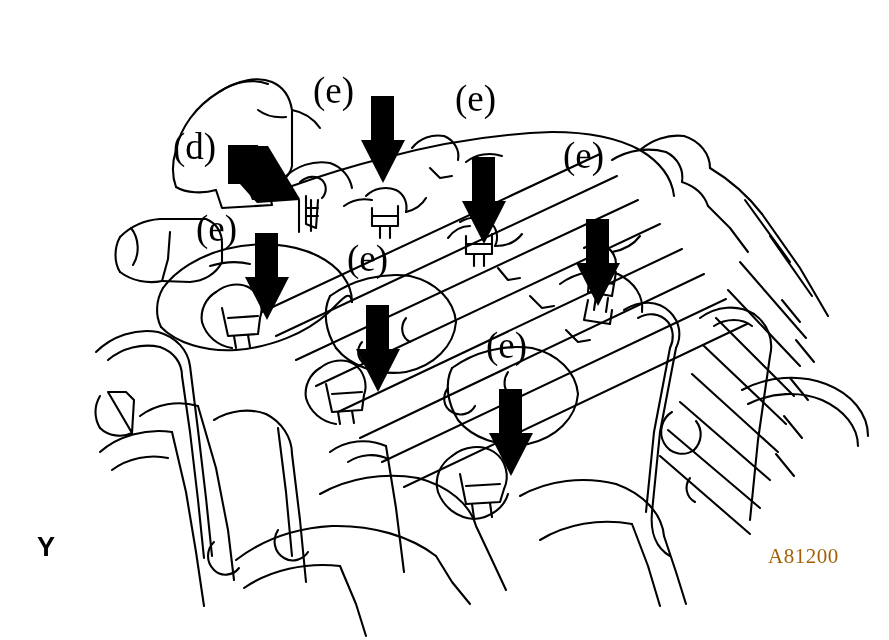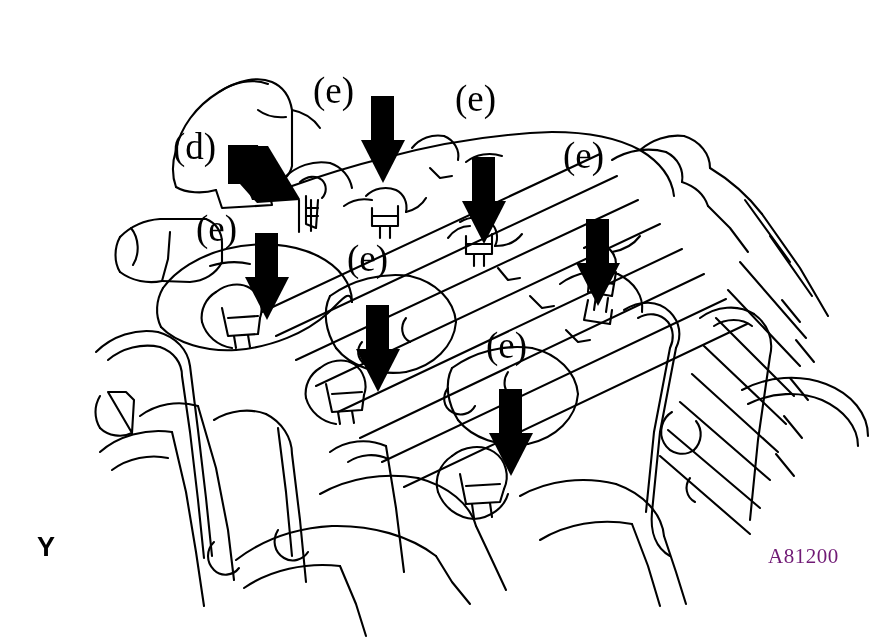--- a/index.html
+++ b/index.html
@@ -41,21 +41,21 @@
     font-size: 27px;
     line-height: 1;
     color: #000000;
     white-space: nowrap;
   }
   .ref-code {
     position: absolute;
     font-family: "Liberation Serif", serif;
     font-size: 21px;
     line-height: 1;
-    color: #701a75;
+    color: #a16207;
     letter-spacing: 0.5px;
     white-space: nowrap;
   }
   .arrow-layer {
     position: absolute;
     left: 0;
     top: 0;
     width: 889px;
     height: 640px;
     pointer-events: none;

